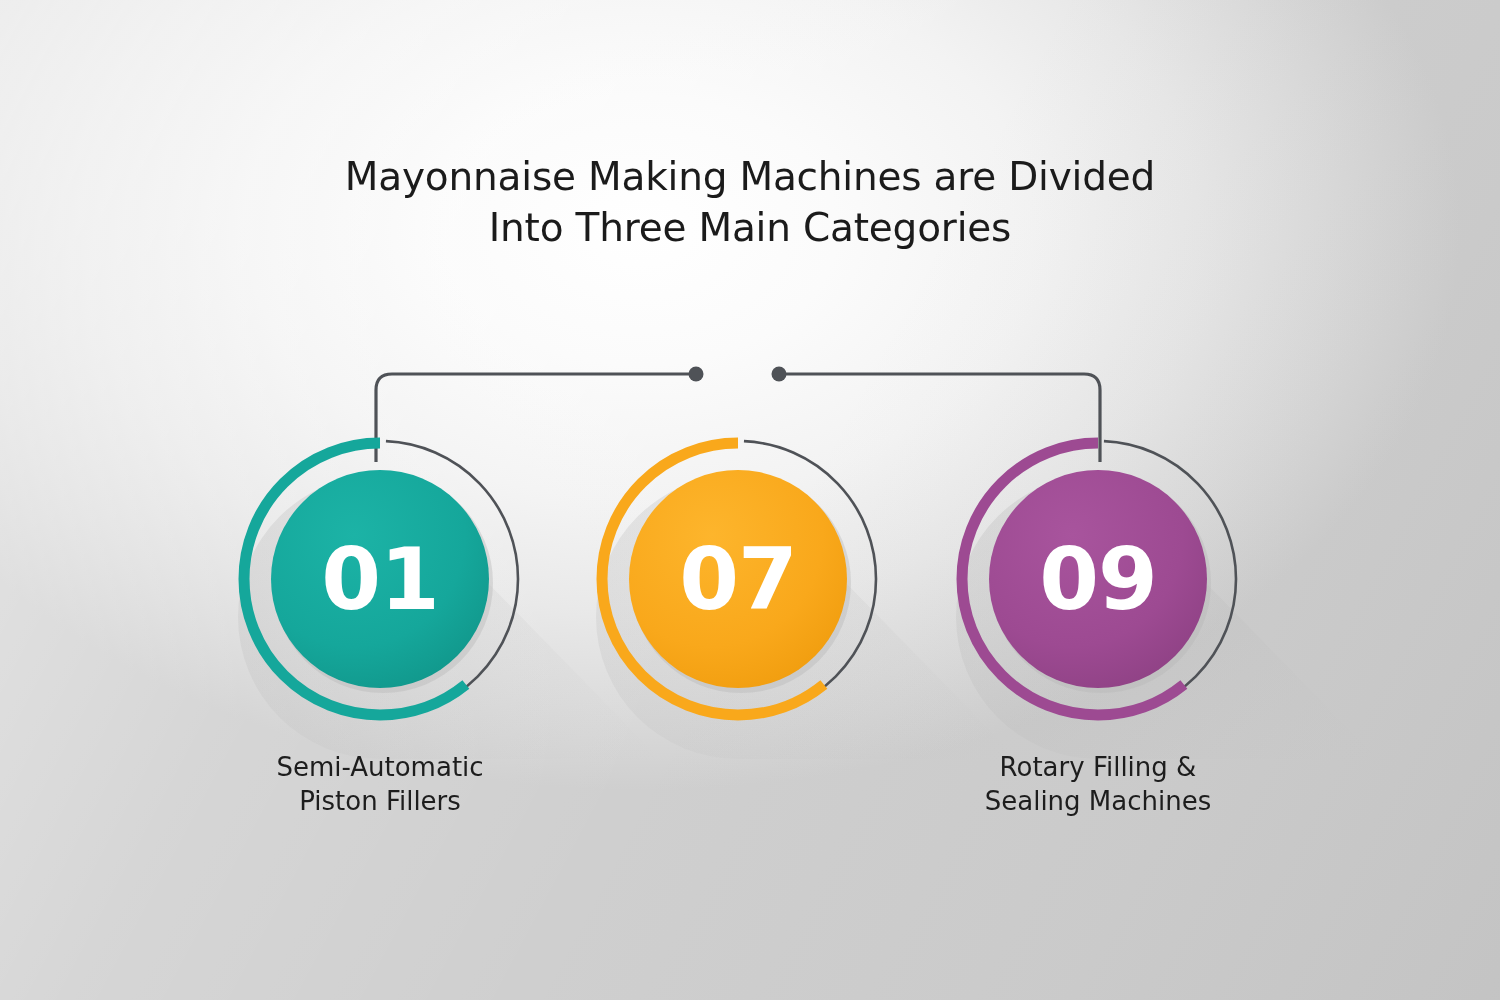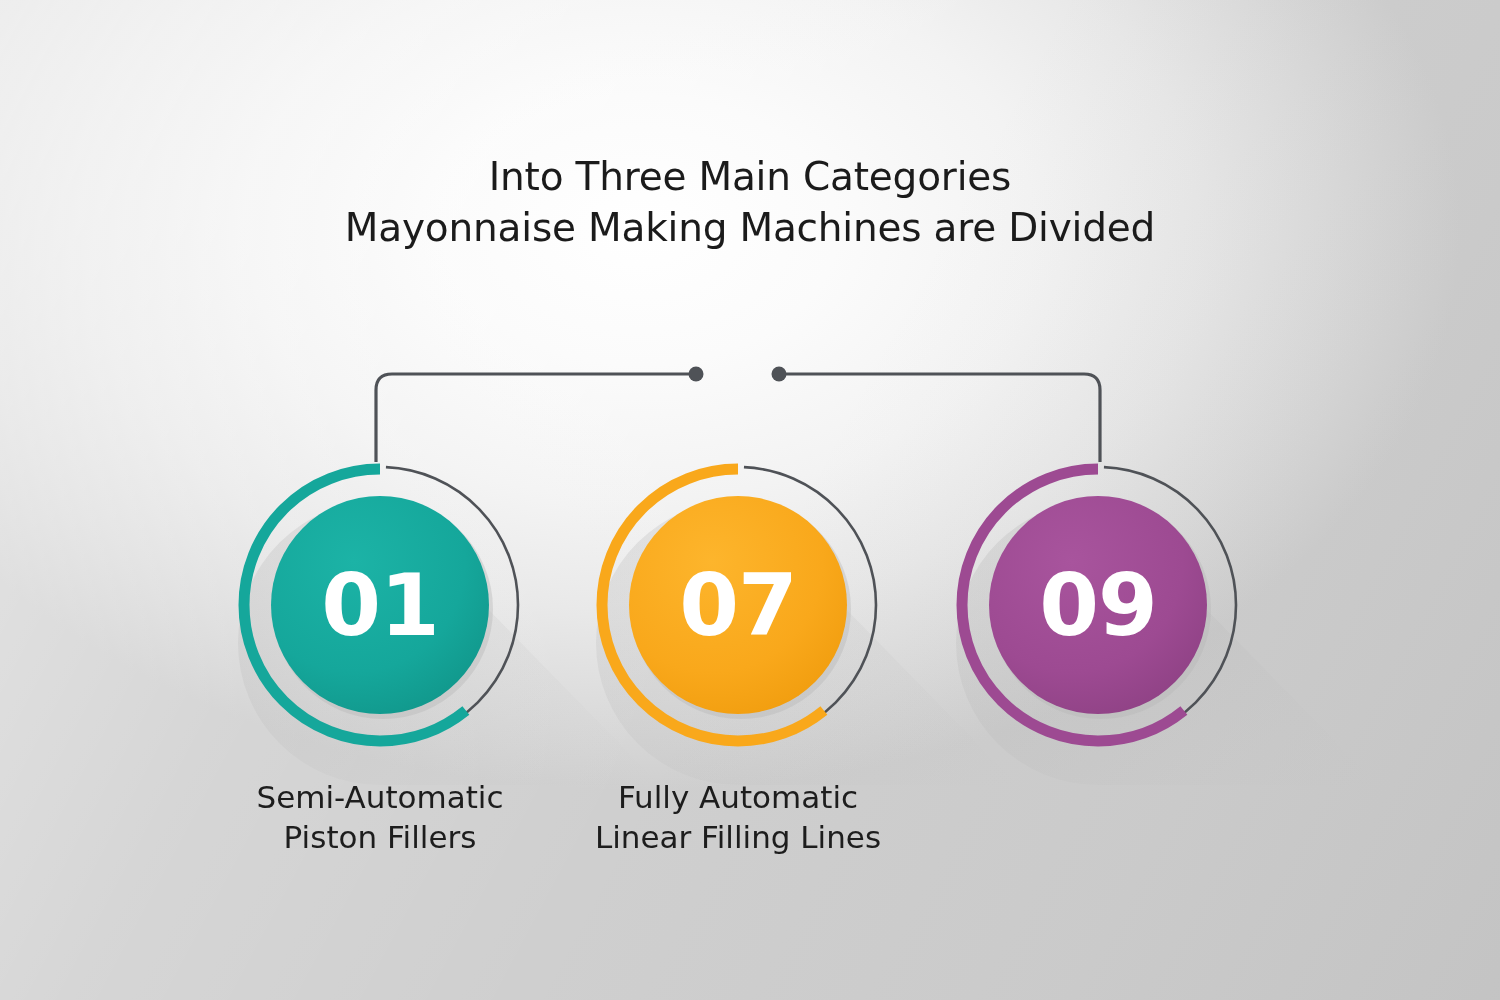--- a/index.html
+++ b/index.html
@@ -63,21 +63,21 @@
     top: 0;
     width: 1500px;
     height: 1000px;
     pointer-events: none;
   }
 
   
   .node {
     position: absolute;
     width: 300px;
-    top: 455px;
+    top: 429px;
   }
   #node-1 { left: 230px; }
   #node-2 { left: 588px; }
   #node-3 { left: 948px; }
 
   .badge {
     position: relative;
     width: 300px;
     height: 300px;
   }
@@ -108,37 +108,37 @@
     user-select: none;
   }
 
   .caption {
     position: absolute;
     top: 322px;
     left: -30px;
     width: 360px;
     text-align: center;
     font-family: "DejaVu Sans", sans-serif;
-    font-size: 31px;
+    font-size: 26px;
     font-weight: 400;
     line-height: 1.30;
     color: #1d1d1d;
     white-space: pre-line;
   }
 </style>
 </head>
 <body>
 
 <div id="canvas">
 
   <div id="bg-sheen"></div>
 
   <div id="title-block">
+    <span class="title-line">Mayonnaise Making Machines are Divided</span>
     <span class="title-line">Into Three Main Categories</span>
-    <span class="title-line">Mayonnaise Making Machines are Divided</span>
   </div>
 
   <svg id="connectors" viewBox="0 0 1500 1000" xmlns="http://www.w3.org/2000/svg">
     <defs>
       <linearGradient id="stemFade" x1="0" y1="0" x2="0" y2="1">
         <stop offset="0%" stop-color="#4f5257" stop-opacity="0"></stop>
         <stop offset="26%" stop-color="#4f5257" stop-opacity="1"></stop>
         <stop offset="100%" stop-color="#4f5257" stop-opacity="1"></stop>
       </linearGradient>
     </defs>
@@ -201,22 +201,20 @@
           </radialGradient>
         </defs>
         <path d="M 150 46 A 104 104 0 0 1 254 150 L 430 330 L 150 330 A 104 104 0 0 1 150 46 Z" fill="url(#shadow2)" opacity="0.42"></path>
         <circle cx="150" cy="150" r="138" fill="none" stroke="#4f5257" stroke-width="2.6" stroke-dasharray="505 362" stroke-dashoffset="-6" transform="rotate(-90 150 150)"></circle>
         <circle cx="150" cy="150" r="136" fill="none" stroke="#f9a81b" stroke-width="11" stroke-dasharray="520 335" stroke-dashoffset="0" transform="rotate(90 150 150) scale(-1,1) translate(-300,0)"></circle>
         <circle cx="153" cy="154" r="110" fill="#b6b6b6" opacity="0.40"></circle>
         <circle cx="150" cy="150" r="109" fill="url(#fill2)"></circle>
       </svg>
       <div class="badge-number">07</div>
     </div>
-    <div class="caption">Fully Automatic
-Linear Filling Lines</div>
   </div>
 
   <div class="node" id="node-3">
     <div class="badge">
       <svg viewBox="0 0 300 300" xmlns="http://www.w3.org/2000/svg">
         <defs>
           <linearGradient id="shadow3" x1="0" y1="0" x2="1" y2="1">
             <stop offset="0%" stop-color="#9a9a9a" stop-opacity="0.52"></stop>
             <stop offset="55%" stop-color="#a8a8a8" stop-opacity="0.26"></stop>
             <stop offset="100%" stop-color="#bdbdbd" stop-opacity="0"></stop>
@@ -228,15 +226,17 @@
           </radialGradient>
         </defs>
         <path d="M 150 46 A 104 104 0 0 1 254 150 L 430 330 L 150 330 A 104 104 0 0 1 150 46 Z" fill="url(#shadow3)" opacity="0.42"></path>
         <circle cx="150" cy="150" r="138" fill="none" stroke="#4f5257" stroke-width="2.6" stroke-dasharray="505 362" stroke-dashoffset="-6" transform="rotate(-90 150 150)"></circle>
         <circle cx="150" cy="150" r="136" fill="none" stroke="#9d4a92" stroke-width="11" stroke-dasharray="520 335" stroke-dashoffset="0" transform="rotate(90 150 150) scale(-1,1) translate(-300,0)"></circle>
         <circle cx="153" cy="154" r="110" fill="#b6b6b6" opacity="0.40"></circle>
         <circle cx="150" cy="150" r="109" fill="url(#fill3)"></circle>
       </svg>
       <div class="badge-number">09</div>
     </div>
+    <div class="caption">Rotary Filling &amp;
+Sealing Machines</div>
   </div>
 
 </div>
 
 </body></html>

